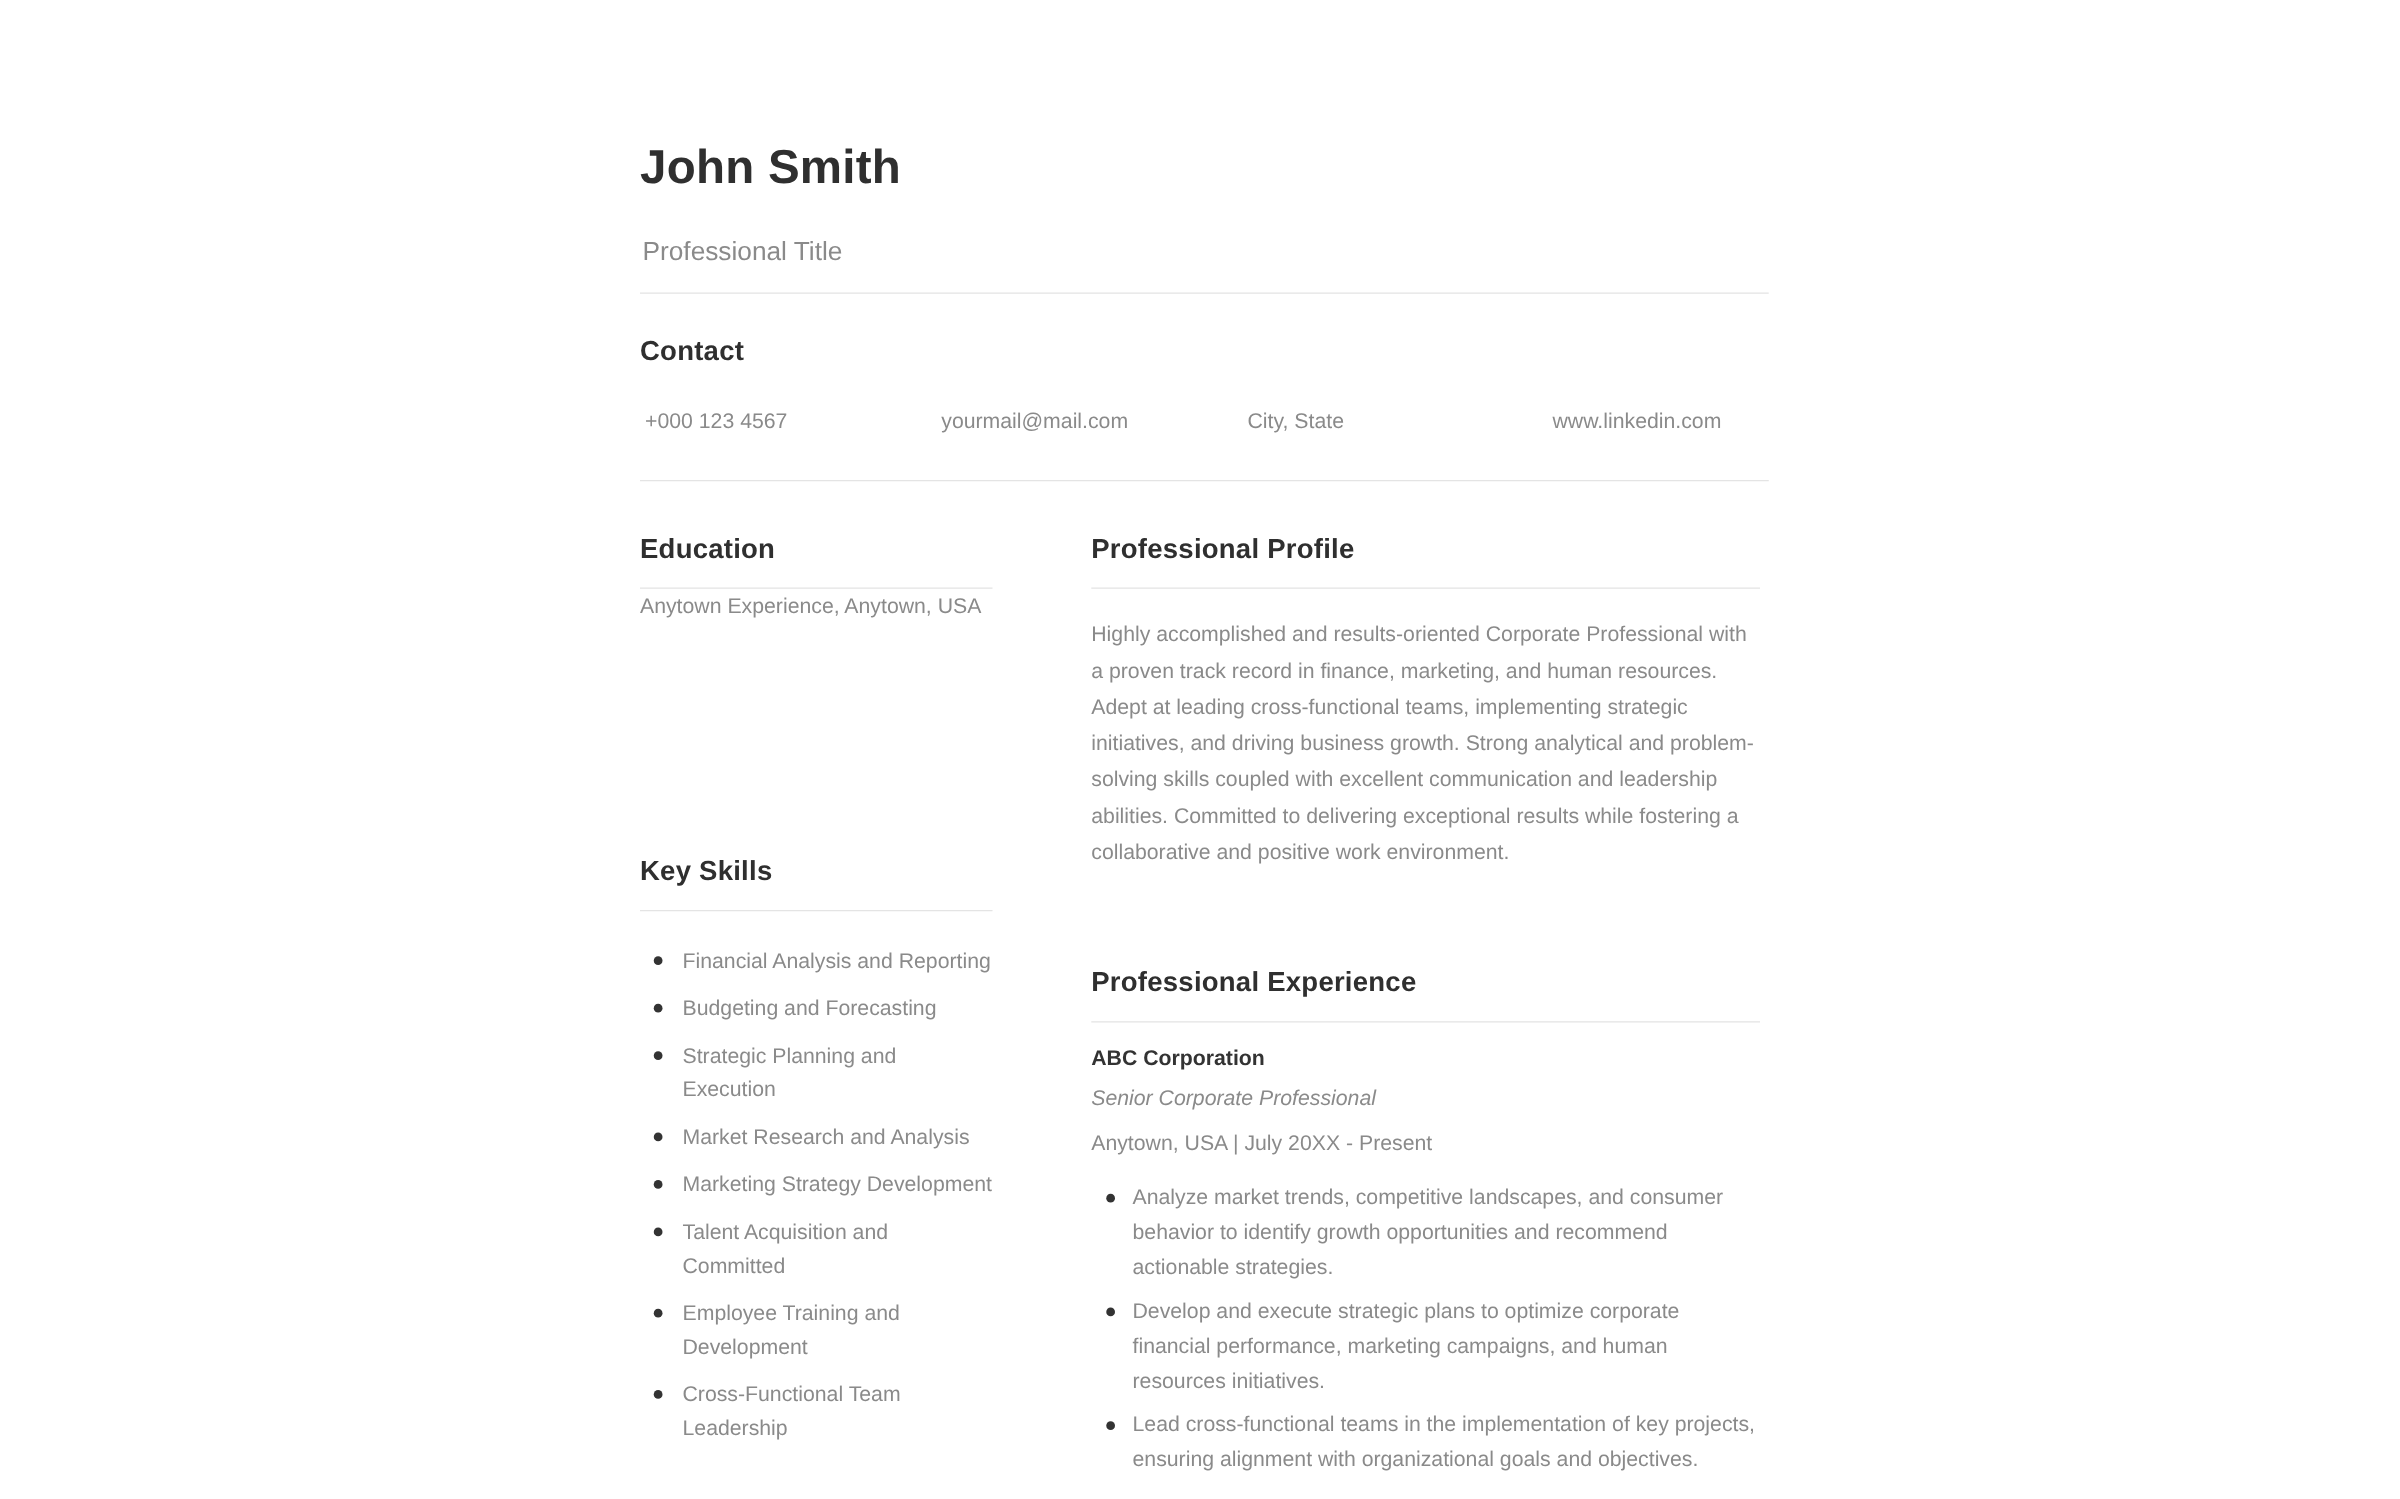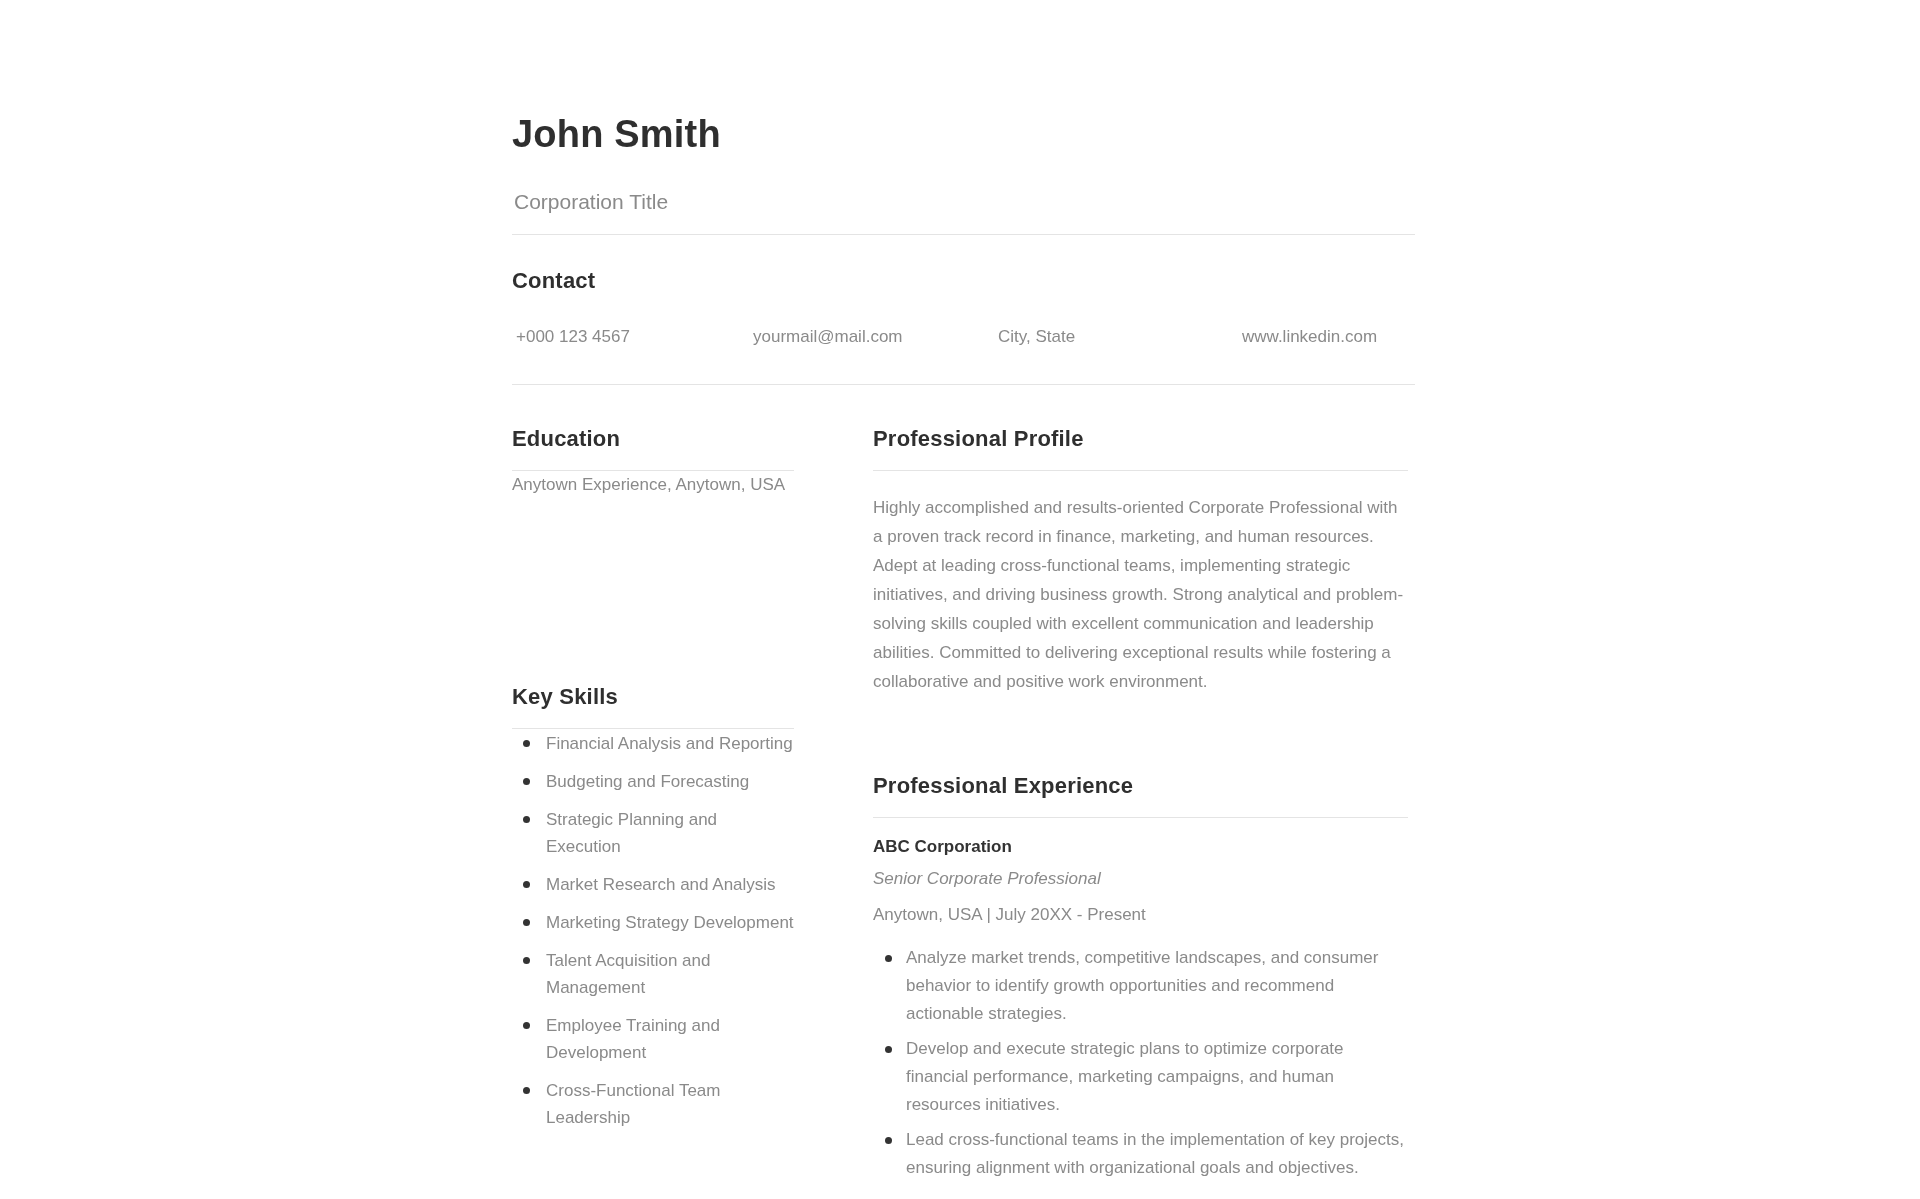--- a/index.html
+++ b/index.html
@@ -52,21 +52,21 @@
   .block { position: absolute; left: 0; width: 100%; }
   .block-top { top: 0; }
   .block-skills { top: 258px; }
   .block-exp { top: 347px; }
   .sub-divider { height: 1px; background: var(--c-divider); margin-top: 16px; }
   .edu-degree {
     margin-top: 16px;
     font-size: 17px; font-weight: bold; line-height: 27px; color: var(--c-bold);
   }
   .edu-line { font-size: 17px; line-height: 27px; color: var(--c-gray); }
-  .bullet-list { list-style: none; margin-top: 1px; }
+  .bullet-list { list-style: none; margin-top: 26px; }
   .bullet-list li {
     position: relative; padding-left: 34px;
     font-size: 17px; line-height: 27px; color: var(--c-gray);
   }
   .bullet-list li + li { margin-top: 11px; }
   .dot {
     position: absolute; left: 11px; top: 10px;
     width: 7px; height: 7px; border-radius: 50%;
     background: var(--c-bold);
   }
@@ -81,21 +81,21 @@
   }
   .exp-bullets li + li { margin-top: 7px; }
   .exp-bullets .dot { left: 12px; top: 11px; }
 </style>
 </head>
 <body>
 
 <div class="page">
 
   <div class="name">John Smith</div>
-  <div class="prof-title">Corporation Title</div>
+  <div class="prof-title">Professional Title</div>
   <div class="divider divider-1"></div>
 
   <div class="sec-heading contact-heading">Contact</div>
   <div class="contact-row">
     <div>+000 123 4567</div>
     <div>yourmail@mail.com</div>
     <div>City, State</div>
     <div>www.linkedin.com</div>
   </div>
   <div class="divider divider-2"></div>
@@ -133,21 +133,21 @@
             <span>Market Research and Analysis</span>
           </li>
 
           <li>
             <span class="dot"></span>
             <span>Marketing Strategy Development</span>
           </li>
 
           <li>
             <span class="dot"></span>
-            <span>Talent Acquisition and Management</span>
+            <span>Talent Acquisition and Committed</span>
           </li>
 
           <li>
             <span class="dot"></span>
             <span>Employee Training and Development</span>
           </li>
 
           <li>
             <span class="dot"></span>
             <span>Cross-Functional Team Leadership</span>

